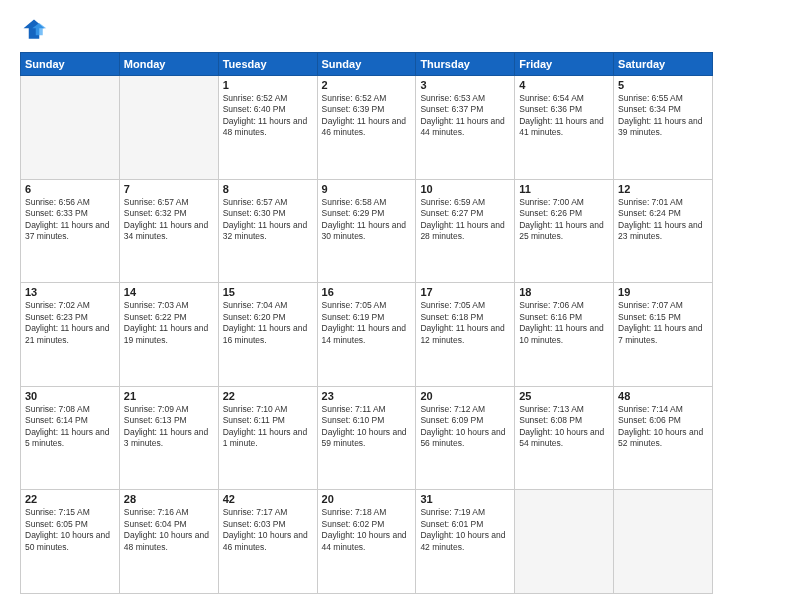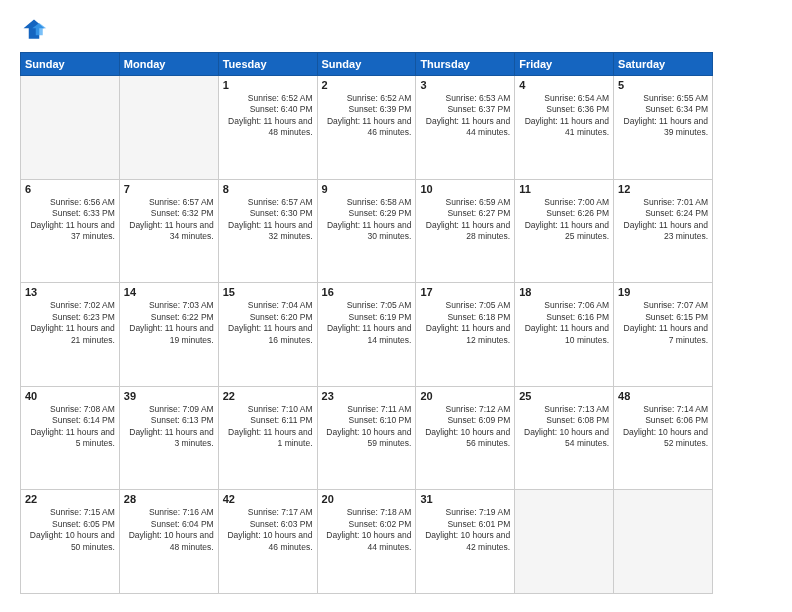--- a/index.html
+++ b/index.html
@@ -93,21 +93,20 @@
       font-size: 11px;
       font-weight: bold;
       color: #222;
       display: block;
       margin-bottom: 2px;
     }
     .day-info {
       font-size: 8.5px;
       color: #333;
       line-height: 1.35;
-      text-align: right;
     }
   </style>
 </head>
 <body>
 
 <div class="page">
   <div class="header">
     <div class="logo">
       <svg class="logo-icon" viewBox="0 0 32 32">
         <polygon points="16,4 28,14 22,14 22,26 10,26 10,14 4,14" fill="#1565c0"></polygon>
@@ -216,25 +215,25 @@
             <span class="day-num">18</span>
             <div class="day-info">Sunrise: 7:06 AM<br>Sunset: 6:16 PM<br>Daylight: 11 hours and 10 minutes.</div>
           </td>
           <td>
             <span class="day-num">19</span>
             <div class="day-info">Sunrise: 7:07 AM<br>Sunset: 6:15 PM<br>Daylight: 11 hours and 7 minutes.</div>
           </td>
         </tr>
         <tr>
           <td>
-            <span class="day-num">40</span>
+            <span class="day-num">30</span>
             <div class="day-info">Sunrise: 7:08 AM<br>Sunset: 6:14 PM<br>Daylight: 11 hours and 5 minutes.</div>
           </td>
           <td>
-            <span class="day-num">39</span>
+            <span class="day-num">21</span>
             <div class="day-info">Sunrise: 7:09 AM<br>Sunset: 6:13 PM<br>Daylight: 11 hours and 3 minutes.</div>
           </td>
           <td>
             <span class="day-num">22</span>
             <div class="day-info">Sunrise: 7:10 AM<br>Sunset: 6:11 PM<br>Daylight: 11 hours and 1 minute.</div>
           </td>
           <td>
             <span class="day-num">23</span>
             <div class="day-info">Sunrise: 7:11 AM<br>Sunset: 6:10 PM<br>Daylight: 10 hours and 59 minutes.</div>
           </td>

